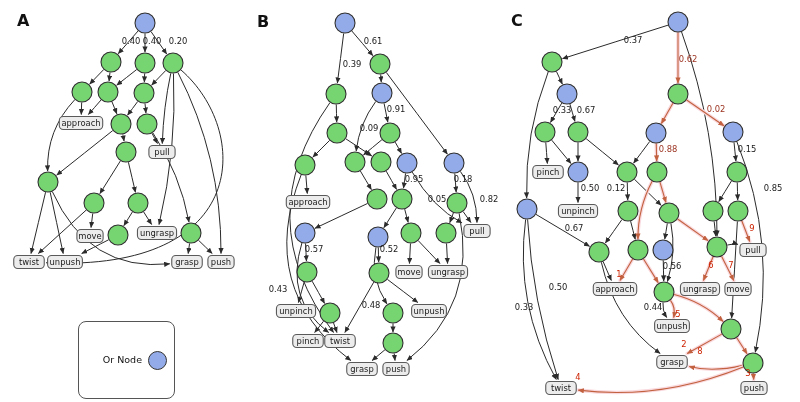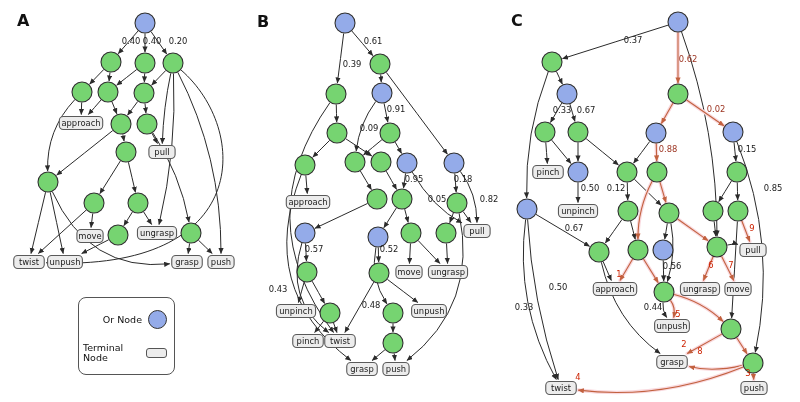--- a/index.html
+++ b/index.html
@@ -5,21 +5,21 @@
   html,body{margin:0;padding:0;background:#fff;}
   .stage{position:relative;width:800px;height:402px;background:#fff;overflow:hidden;
          font-family:"DejaVu Sans",sans-serif;}
   svg{position:absolute;left:0;top:0;}
   svg text{font-family:"DejaVu Sans",sans-serif;}
   .lab-b{fill:#1a1a1a;font-size:8.4px;}
   .lab-d{fill:#9c3320;font-size:8.4px;}
   .lab-r{fill:#cc2200;font-size:8.4px;}
   .term-label{fill:#1a1a1a;font-size:8.4px;}
   .panel-letter{fill:#111;font-size:16px;font-weight:bold;}
-  .legend{position:absolute;left:78px;top:297px;width:97px;height:78px;box-sizing:border-box;
+  .legend{position:absolute;left:78px;top:321px;width:97px;height:78px;box-sizing:border-box;
           border:1.3px solid #555;border-radius:8px;background:#fff;display:flex;
           flex-direction:column;justify-content:space-around;padding:5px 7px 5px 4px;}
   .legend-row{display:flex;align-items:center;justify-content:flex-end;gap:6px;
               font-size:9.5px;color:#111;line-height:1;}
   .sw{box-sizing:border-box;flex:0 0 auto;}
   .sw-or{width:19px;height:19px;border-radius:50%;background:var(--or);border:1.2px solid #333;}
   .sw-and{width:19px;height:19px;border-radius:50%;background:var(--and);border:1.2px solid #333;}
   .sw-term{width:21px;height:10px;border-radius:3px;background:var(--term);border:1.2px solid #555;}
 </style>
 </head>
@@ -347,18 +347,14 @@
         <text x="578" y="380" text-anchor="middle" class="lab-r">4</text>
         <text x="511" y="26" class="panel-letter">C</text>
       </g>
     </svg>
 
   <div class="legend">
     <div class="legend-row">
       <span>Or Node</span>
       <span class="sw sw-or"></span>
     </div>
-    <div class="legend-row">
-      <span>Terminal Node</span>
-      <span class="sw sw-term"></span>
-    </div>
   </div>
 </div>
 
 </body></html>

